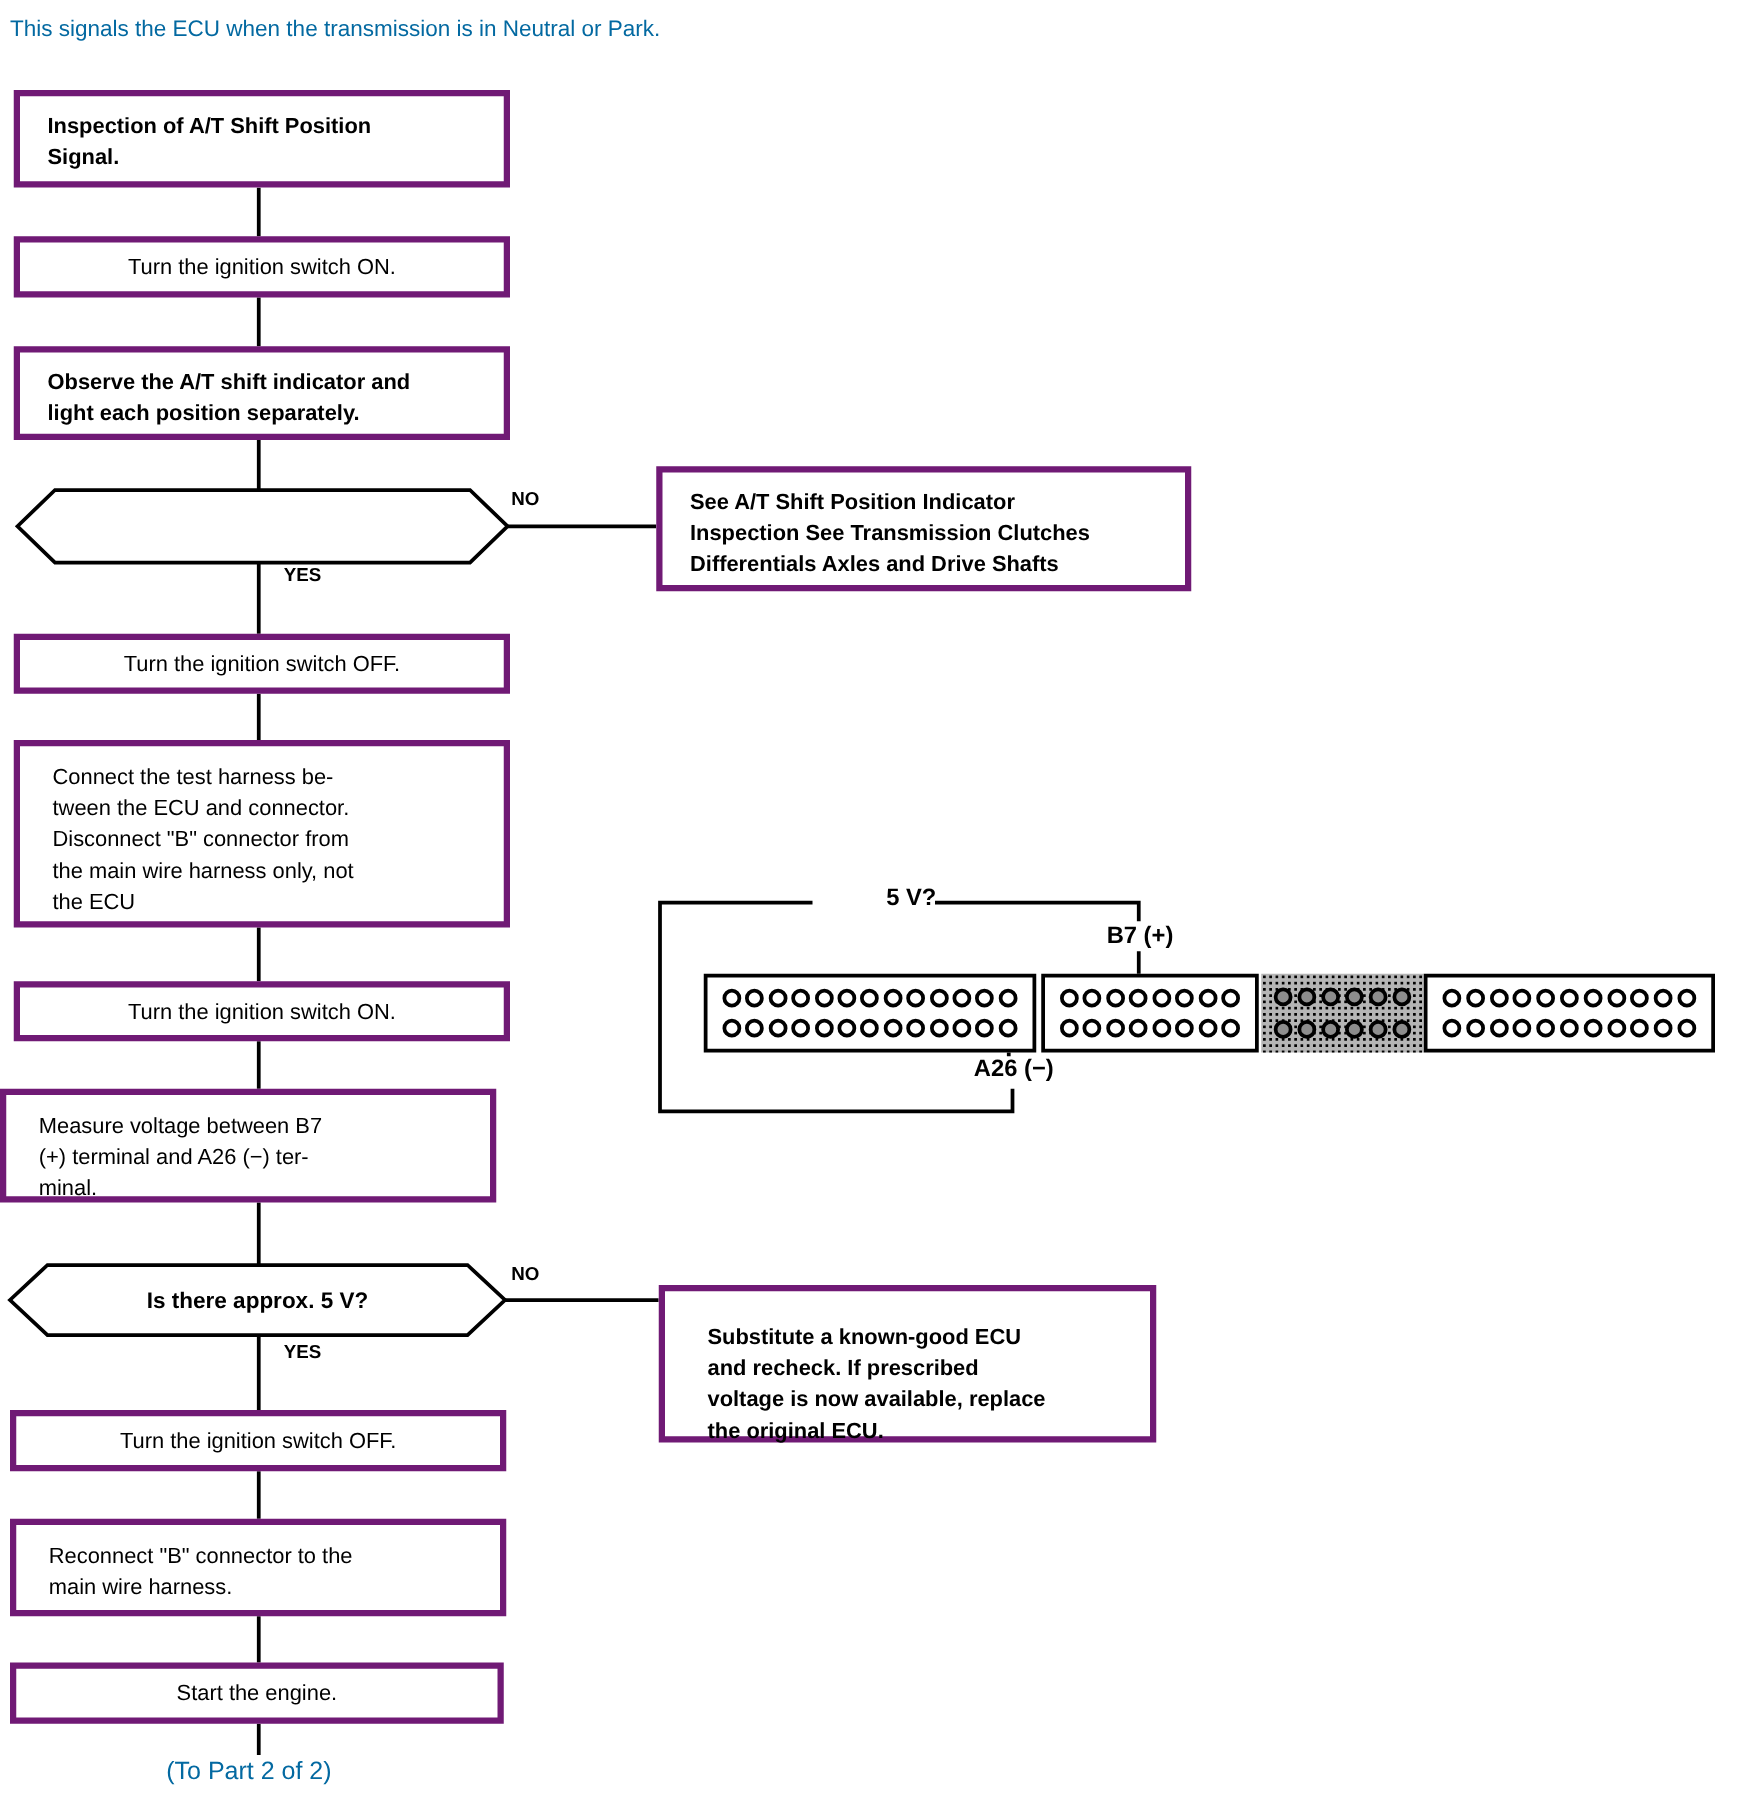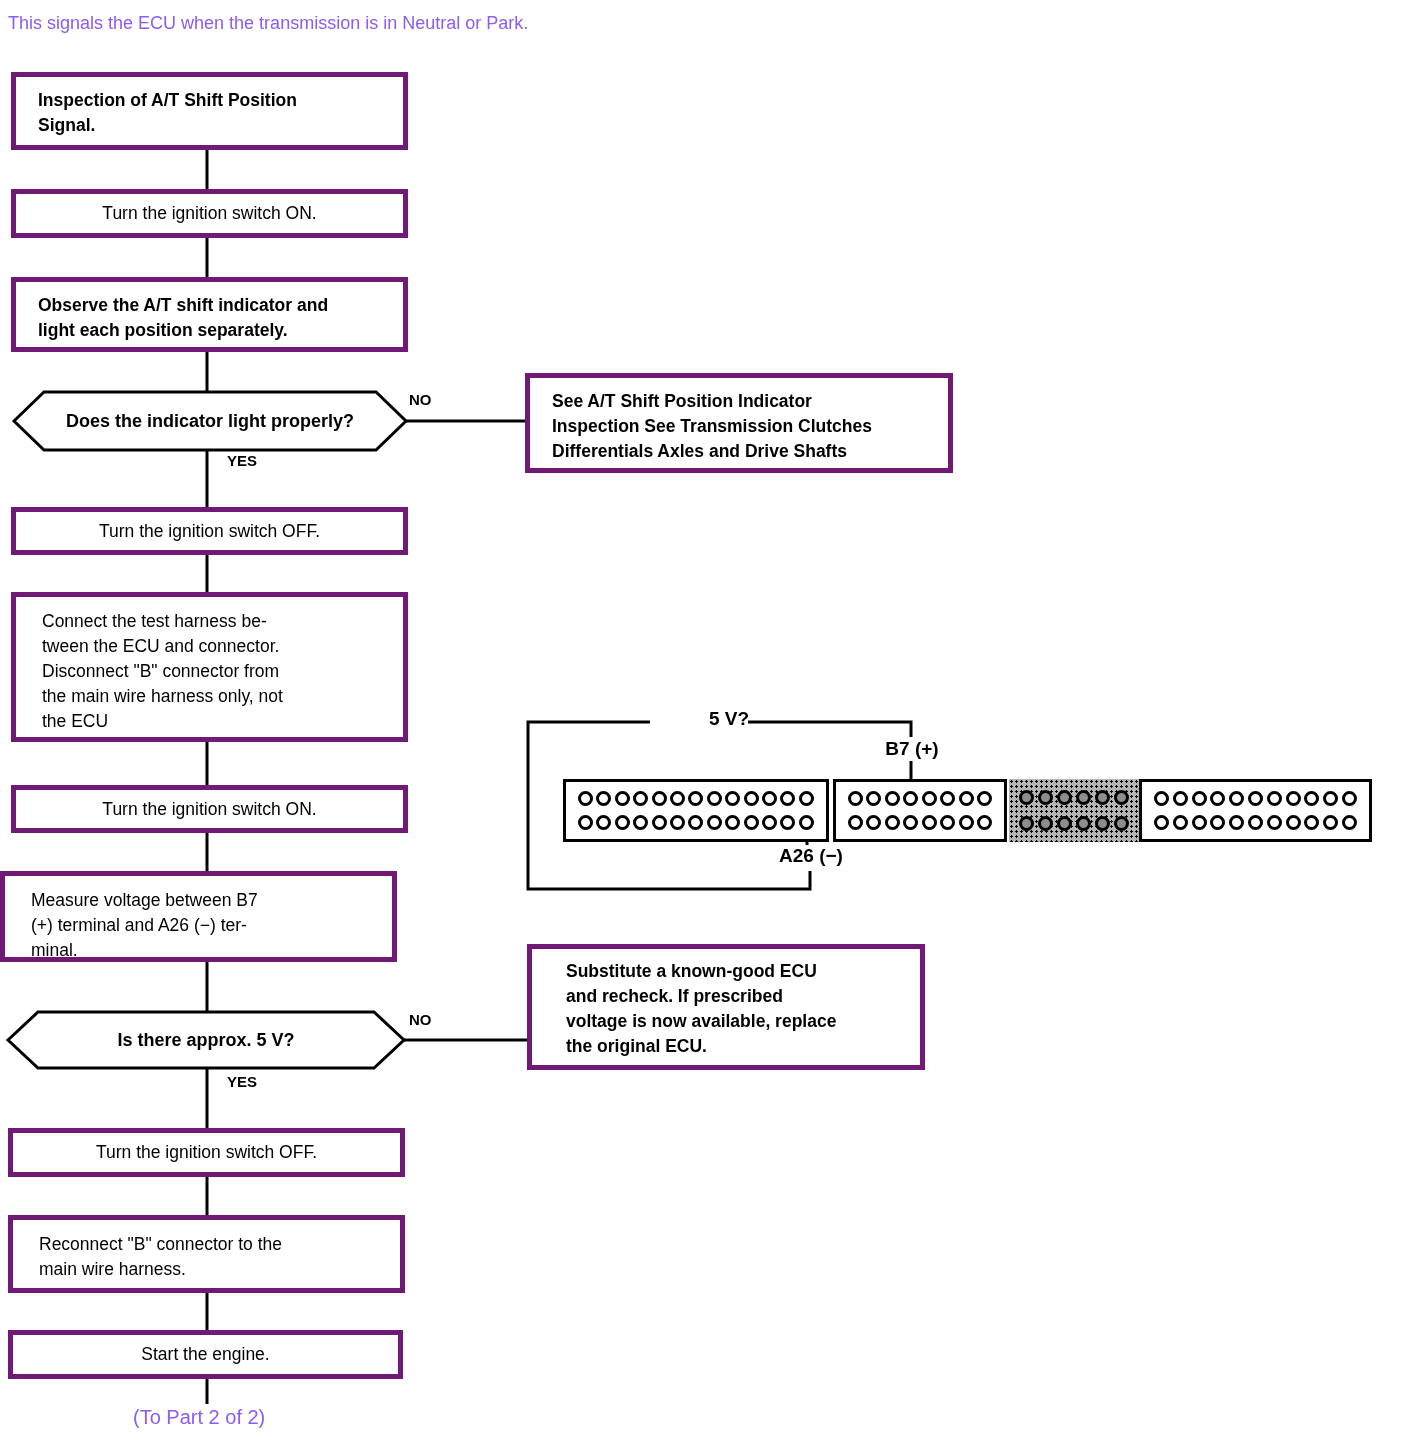--- a/index.html
+++ b/index.html
@@ -1,19 +1,19 @@
 <!DOCTYPE html>
 <html><head>
 <meta charset="utf-8">
 <style>
   html,body{margin:0;padding:0;background:#fff;}
   #page{position:relative;width:1408px;height:1446px;background:#fff;color:#000;
         font-family:"Liberation Sans",sans-serif;overflow:hidden;}
   #lines{position:absolute;left:0;top:0;width:1408px;height:1446px;}
-  .txt{position:absolute;color:#8b5cf6;}
+  .txt{position:absolute;color:#0369a1;}
   .intro{font-size:18px;line-height:22px;}
   .pbox{position:absolute;background:#fff;border:5px solid #701a75;box-sizing:border-box;
         font-size:17.5px;line-height:25px;white-space:pre-line;}
   .pad{padding:11px 22px;}
   .padw{padding:12px 26px;}
   .center{display:flex;align-items:center;justify-content:center;text-align:center;white-space:normal;}
   .bold{font-weight:bold;}
   .hextxt{position:absolute;display:flex;align-items:center;justify-content:center;
           font-weight:bold;font-size:18px;text-align:center;}
   .tag{position:absolute;font-weight:bold;font-size:15px;}
@@ -57,21 +57,20 @@
   <div class="txt intro" style="left:8px;top:12px;width:760px;">This signals the ECU when the transmission is in Neutral or Park.</div>
 
   <div class="pbox pad bold" style="left:11px;top:72px;width:397px;height:78px;">Inspection of A/T Shift Position
 Signal.</div>
 
   <div class="pbox center" style="left:11px;top:189px;width:397px;height:49px;">Turn the ignition switch ON.</div>
 
   <div class="pbox pad bold" style="left:11px;top:277px;width:397px;height:75px;">Observe the A/T shift indicator and
 light each position separately.</div>
 
-  <div class="hextxt" style="left:14px;top:392px;width:392px;height:58px;">Does the indicator light properly?</div>
   <div class="tag" style="left:409px;top:391px;">NO</div>
   <div class="tag" style="left:227px;top:452px;">YES</div>
 
   <div class="pbox pad bold" style="left:525px;top:373px;width:428px;height:100px;line-height:25px;">See A/T Shift Position Indicator
 Inspection See Transmission Clutches
 Differentials Axles and Drive Shafts</div>
 
   <div class="pbox center" style="left:11px;top:507px;width:397px;height:48px;">Turn the ignition switch OFF.</div>
 
   <div class="pbox padw" style="left:11px;top:592px;width:397px;height:150px;">Connect the test harness be-
@@ -83,21 +82,21 @@
   <div class="pbox center" style="left:11px;top:785px;width:397px;height:48px;">Turn the ignition switch ON.</div>
 
   <div class="pbox padw" style="left:0;top:871px;width:397px;height:91px;">Measure voltage between B7
 (+) terminal and A26 (−) ter-
 minal.</div>
 
   <div class="hextxt" style="left:8px;top:1012px;width:396px;height:56px;">Is there approx. 5 V?</div>
   <div class="tag" style="left:409px;top:1011px;">NO</div>
   <div class="tag" style="left:227px;top:1073px;">YES</div>
 
-  <div class="pbox bold" style="left:527px;top:944px;width:398px;height:126px;padding:10px 34px;">Substitute a known-good ECU
+  <div class="pbox bold" style="left:527px;top:1028px;width:398px;height:126px;padding:24px 34px;">Substitute a known-good ECU
 and recheck. If prescribed
 voltage is now available, replace
 the original ECU.</div>
 
   <div class="pbox center" style="left:8px;top:1128px;width:397px;height:49px;">Turn the ignition switch OFF.</div>
 
   <div class="pbox padw" style="left:8px;top:1215px;width:397px;height:78px;">Reconnect "B" connector to the
 main wire harness.</div>
 
   <div class="pbox center" style="left:8px;top:1330px;width:395px;height:49px;">Start the engine.</div>

